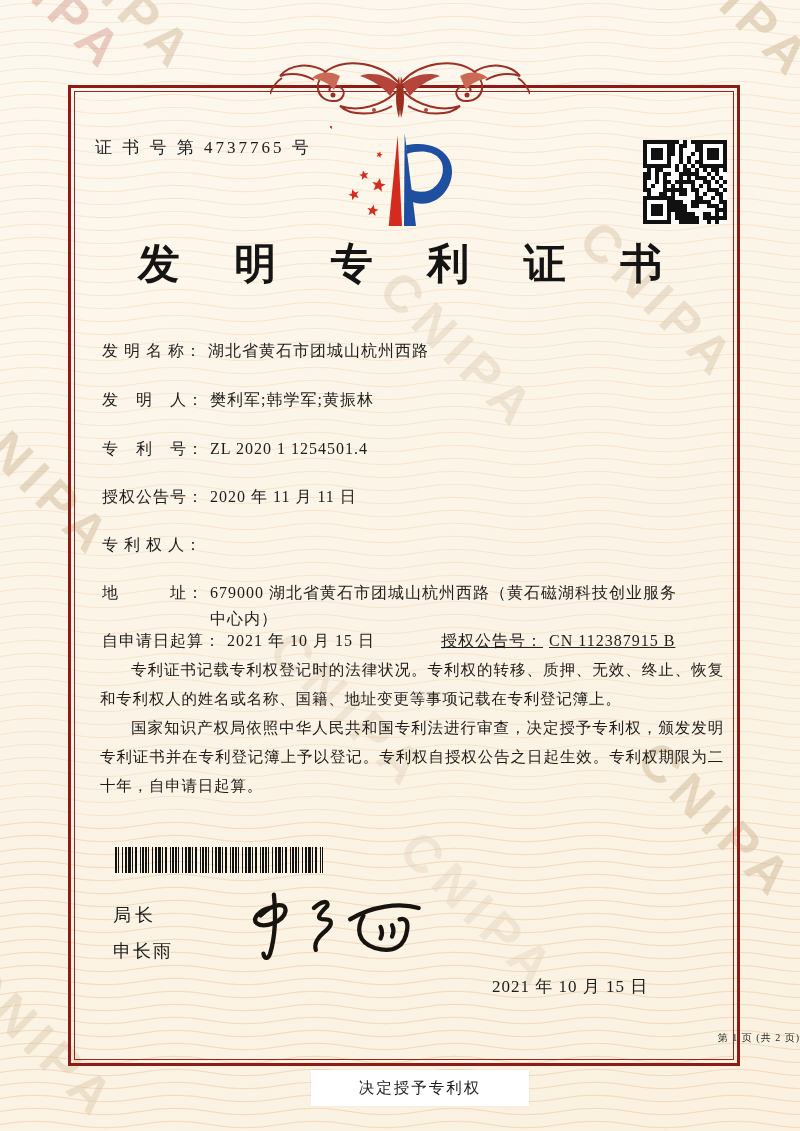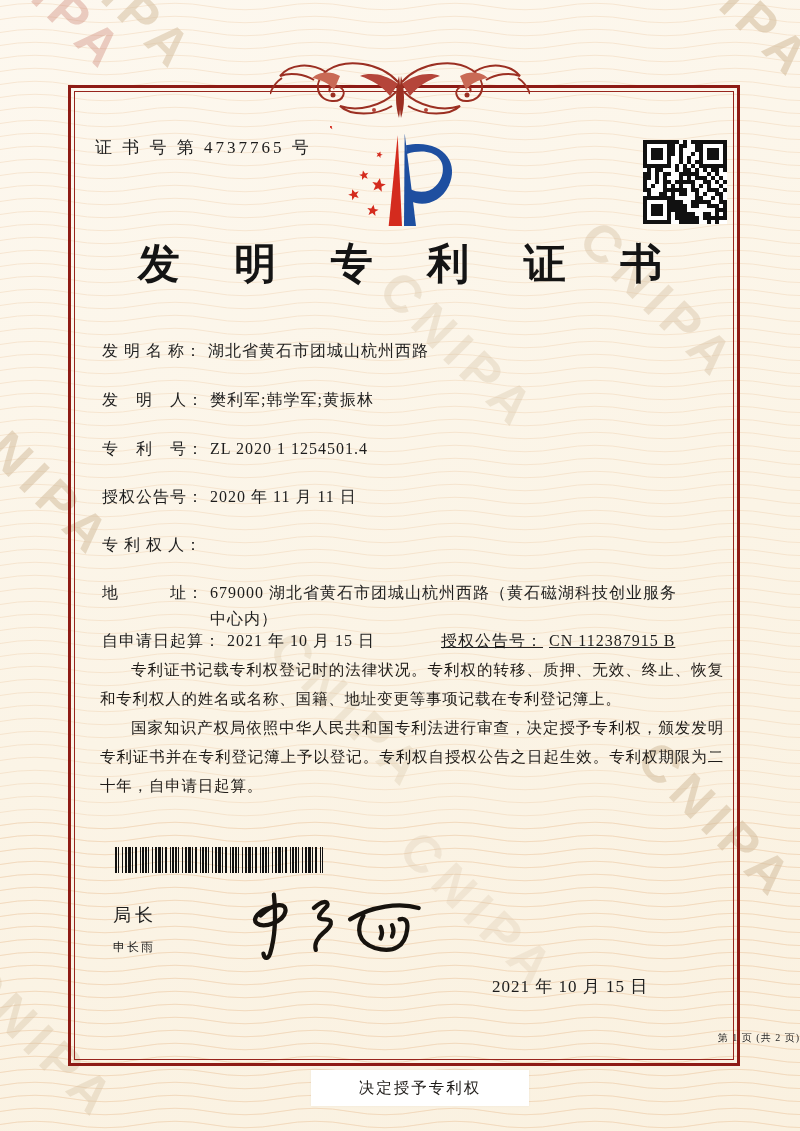--- a/index.html
+++ b/index.html
@@ -40,21 +40,21 @@
   .flabel{white-space:pre;letter-spacing:1px;color:#1d1d1d;}
   .fvalue{margin-left:6px;letter-spacing:1px;color:#1d1d1d;}
   .addr .fvalue{max-width:480px;}
   .pair2{margin-left:66px;display:flex;text-decoration:underline;}
   .notice{position:absolute;left:100px;top:655px;width:624px;font-size:15.5px;
     line-height:29px;letter-spacing:0.8px;text-align:justify;color:#1e1b18;}
   .notice p{margin:0;text-indent:2em;}
   .barcode{position:absolute;left:115px;top:847px;width:208px;height:26px;font-size:0;white-space:nowrap;overflow:hidden;}
   .barcode i{display:inline-block;height:100%;}
   .signer-title{position:absolute;left:113px;top:903px;font-size:18px;letter-spacing:4px;color:#1c1c1c;}
-  .signer-name{position:absolute;left:113px;top:939px;font-size:12px;letter-spacing:2px;color:#1c1c1c;}
+  .signer-name{position:absolute;left:113px;top:939px;font-size:18px;letter-spacing:2px;color:#1c1c1c;}
   .signature{position:absolute;left:232px;top:885px;}
   .issue-date{position:absolute;left:455px;top:975px;width:230px;text-align:center;
     font-size:17px;letter-spacing:1px;color:#1c1c1c;}
   .page-info{position:absolute;left:0;top:1031px;width:100%;text-align:right;
     font-size:10px;letter-spacing:1px;color:#2a2a2a;}
   .cont-note{position:absolute;left:311px;top:1070px;width:218px;height:36px;background:#ffffff;
     display:flex;align-items:center;justify-content:center;font-size:15.5px;
     letter-spacing:2px;color:#1e1b18;box-shadow:0 0 2px rgba(0,0,0,0.06);}
 </style>
 </head>

